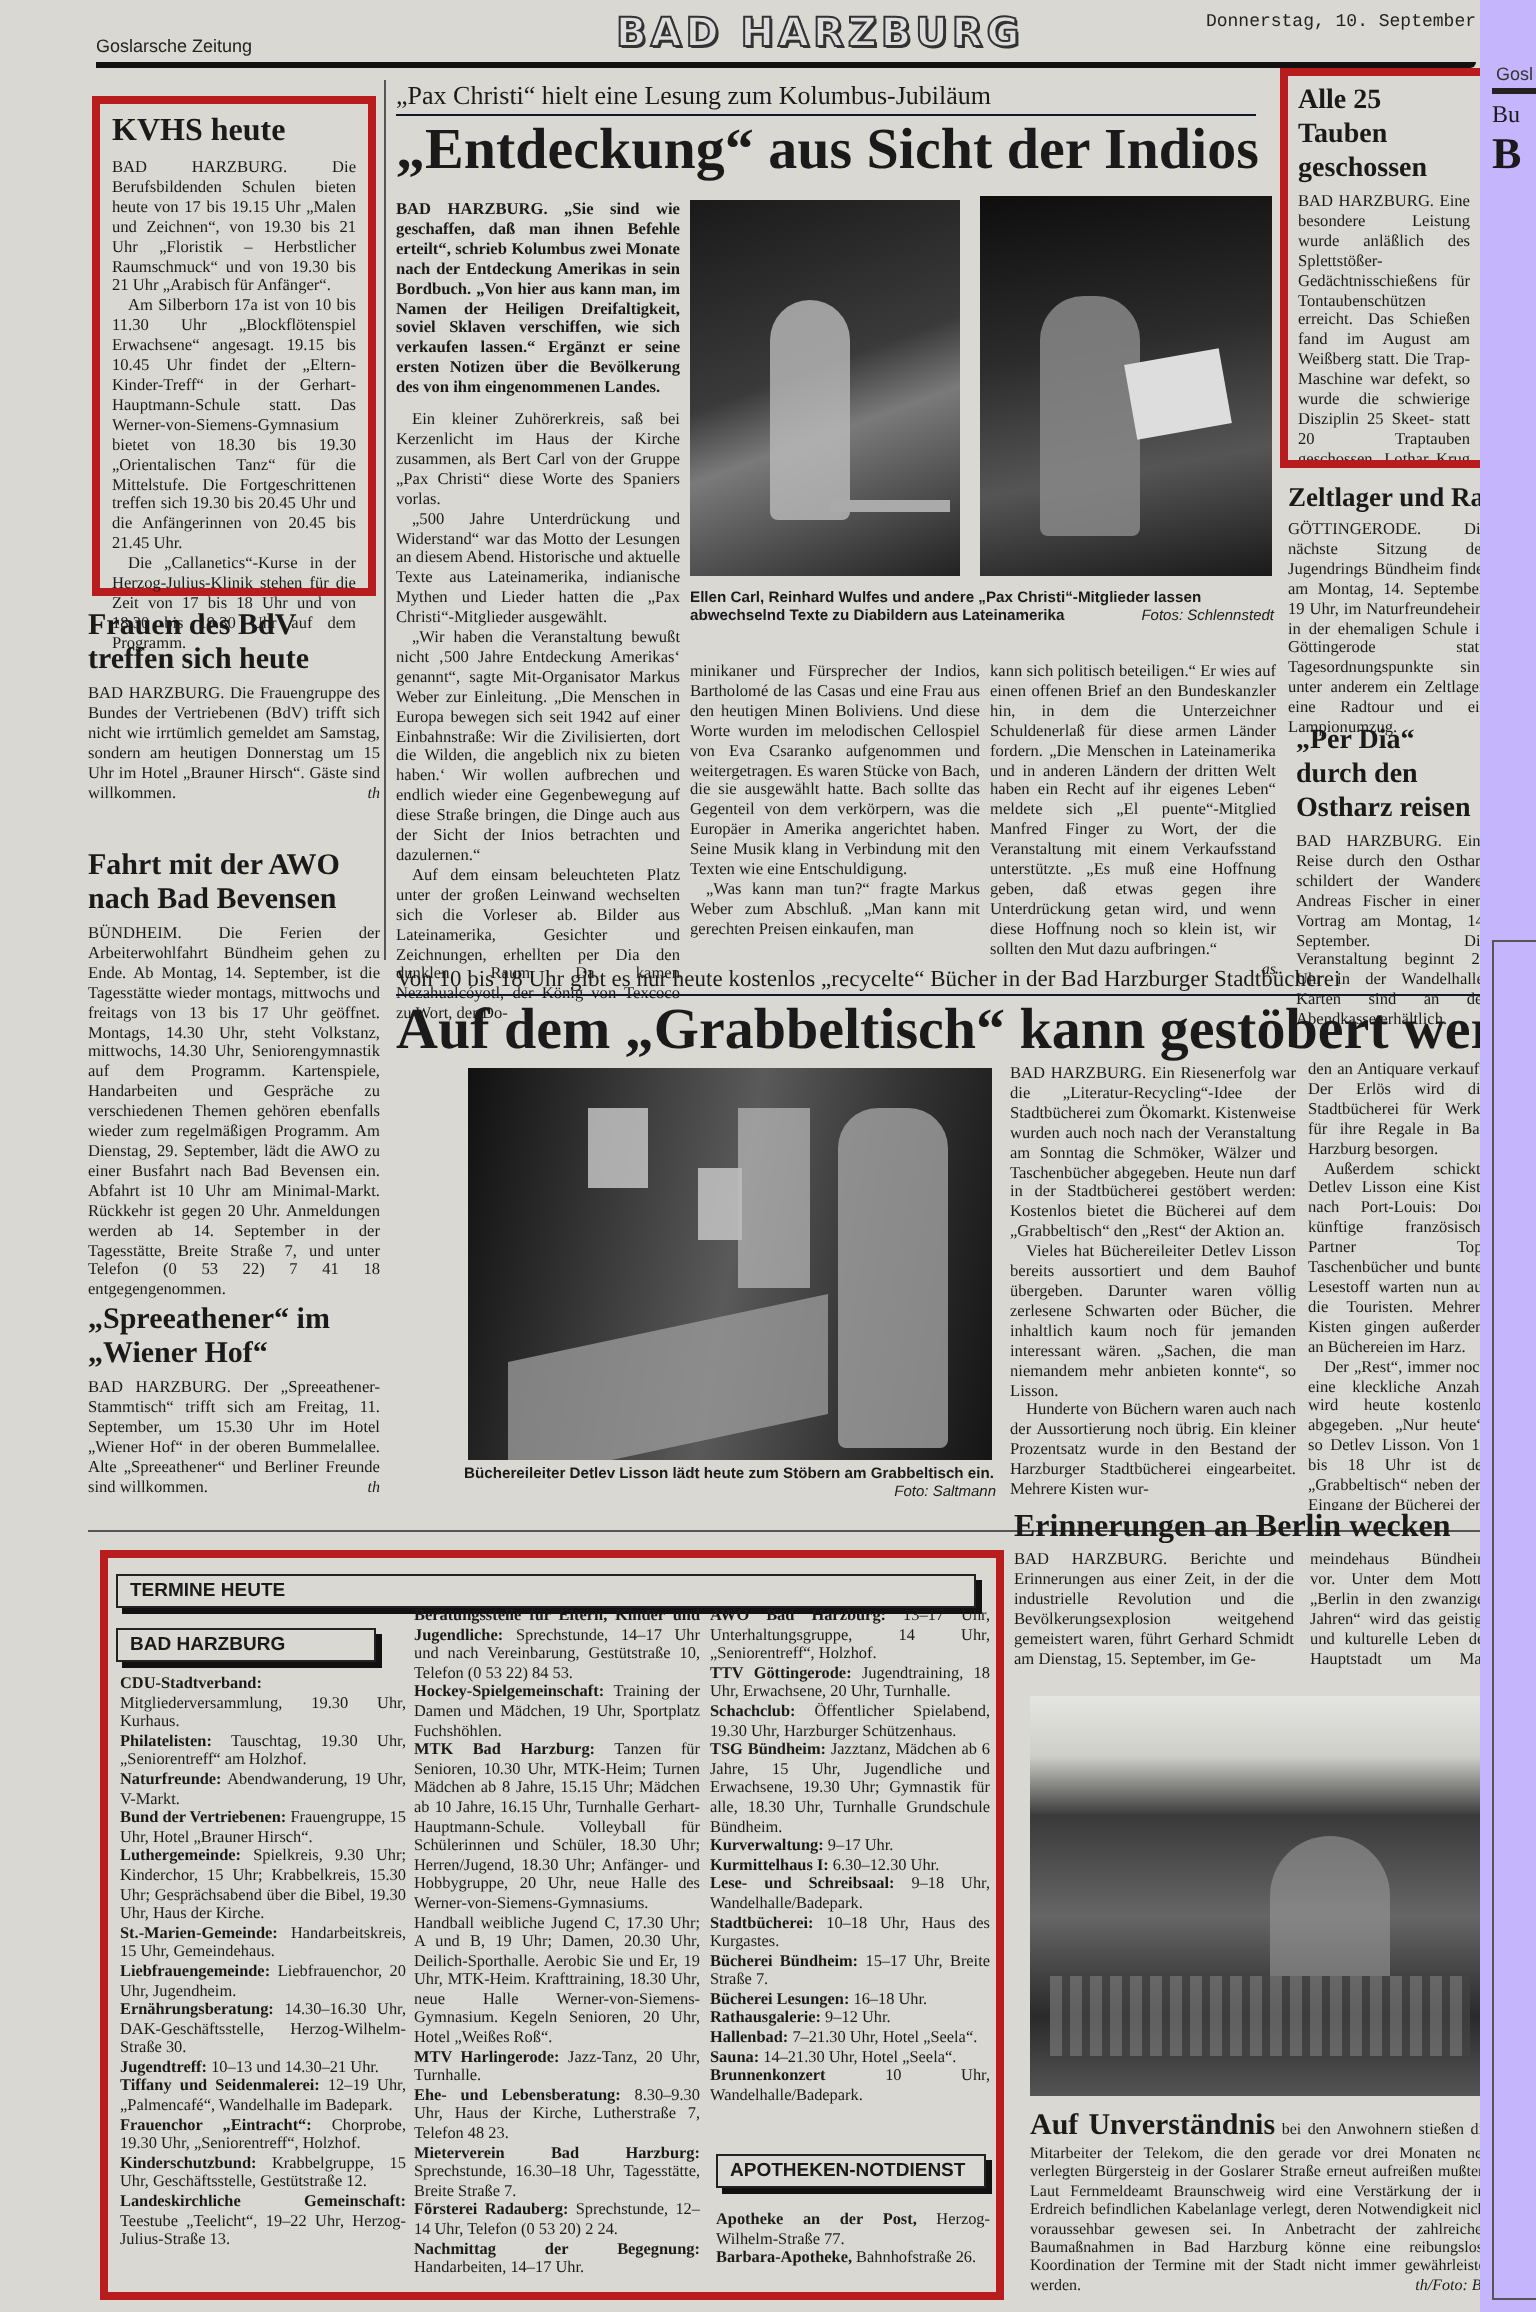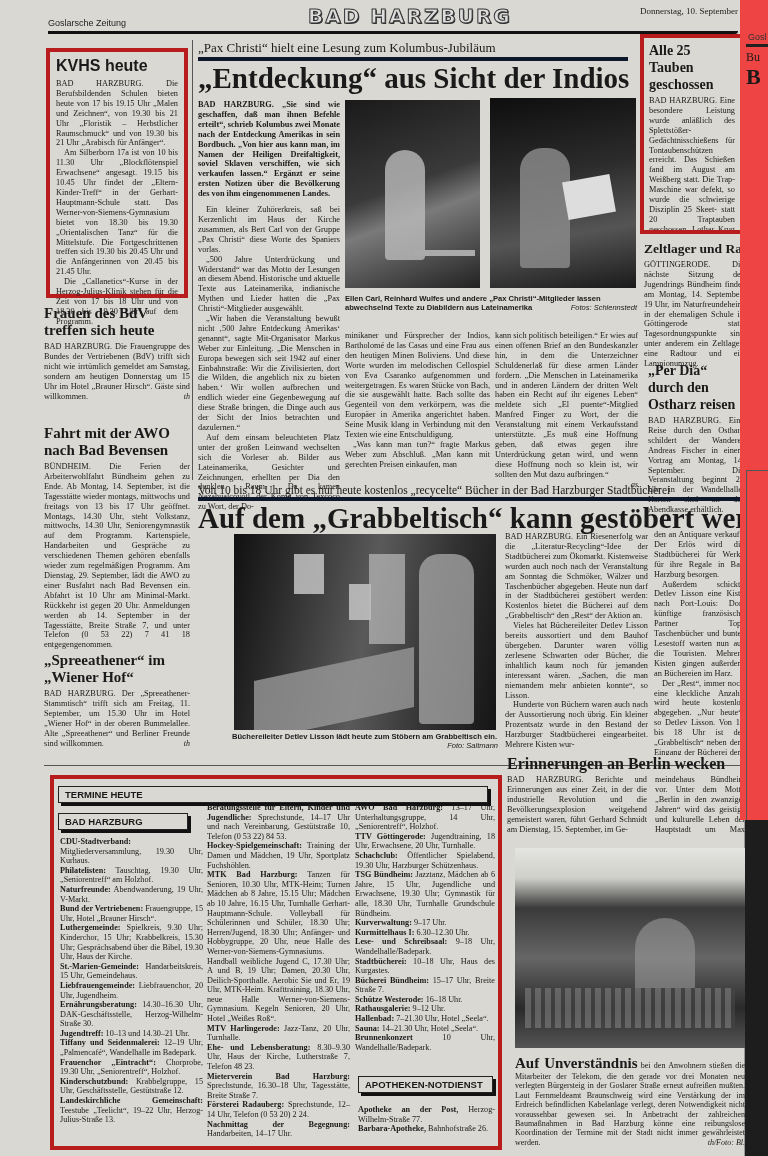--- a/index.html
+++ b/index.html
@@ -1,36 +1,36 @@
 <!DOCTYPE html>
 <html><head>
 <meta charset="utf-8">
 <style>
 *{box-sizing:border-box;margin:0;padding:0}
 html,body{width:768px;height:1156px;overflow:hidden}
 body{background:#1d1d1d;position:relative;font-family:"DejaVu Serif",serif;color:#1a1a1a}
 .page{position:absolute;left:0;top:0;width:745px;height:1156px;background:#d9d8d2;border-right:1px solid #999}
-.page2{position:absolute;left:740px;top:0;width:28px;height:820px;background:#ef4444;overflow:hidden}
+.page2{position:absolute;left:740px;top:0;width:28px;height:1156px;background:#c4b5fd;overflow:hidden}
 .page2 .hdr{font-family:"Liberation Sans",sans-serif;font-size:9px;color:#333;position:absolute;top:32px;left:8px}
 .page2 .rule{position:absolute;top:44px;left:6px;width:40px;height:3px;background:#222}
 .page2 .bigB{position:absolute;top:60px;left:6px;font-family:"Liberation Serif",serif;font-size:22px;font-weight:bold}
 .page2 .box{position:absolute;top:470px;left:6px;width:30px;height:680px;border:1px solid #555}
 .top-hdr{position:absolute;left:48px;top:10px;width:690px;height:30px}
 .paper-name{position:absolute;left:0;top:8px;font-family:Liberation Sans, sans-serif;font-size:9px;color:#222}
 .section-title{position:absolute;left:260px;top:-6px;font-family:"DejaVu Sans",sans-serif;font-size:20px;font-weight:bold;letter-spacing:2px;color:#ddd;-webkit-text-stroke:1px #333;text-shadow:1px 1px 0 #333}
-.date{position:absolute;right:0;top:-4px;font-family:Liberation Serif, serif;font-size:9px;color:#222}
+.date{position:absolute;right:0;top:-4px;font-family:Liberation Mono, monospace;font-size:9px;color:#222}
 .hdr-rule{position:absolute;left:48px;top:31px;width:690px;height:3px;background:#111;border-radius:0 0 40px 0}
 .abs{position:absolute}
 .box{border:4px solid #b91c1c}
 .t{font-family:"Liberation Serif",serif;font-size:8.3px;line-height:9.9px;text-align:justify;hyphens:auto}
 .t p{text-indent:8px}
 .t p.first{text-indent:0}
 .h-small{font-family:"Liberation Serif",serif;font-weight:bold;font-size:15px;line-height:17px}
-.h-med{font-family:Liberation Sans, sans-serif;font-weight:bold;font-size:17px;line-height:20px}
-.kicker{font-family:"Liberation Serif",serif;font-size:13px;border-bottom:4px solid #0f172a;padding-bottom:1px;white-space:nowrap}
+.h-med{font-family:Liberation Serif, serif;font-weight:bold;font-size:17px;line-height:20px}
+.kicker{font-family:"Liberation Serif",serif;font-size:13px;border-bottom:1px solid #0f172a;padding-bottom:1px;white-space:nowrap}
 .h-big{font-family:"Liberation Serif",serif;font-weight:bold;font-size:31px;line-height:34px;white-space:nowrap}
 .bold-lead{font-weight:bold}
 .photo{background:#2a2a2a;position:absolute;overflow:hidden}
 .caption{font-family:"Liberation Sans",sans-serif;font-weight:bold;font-size:7.6px;line-height:9px}
 .credit{font-family:"Liberation Sans",sans-serif;font-style:italic;font-size:7.5px;float:right;font-weight:normal}
 .sig{float:right;font-style:italic;font-size:8px}
 .label-box{font-family:"Liberation Sans",sans-serif;font-weight:bold;font-size:9.5px;border:1px solid #222;padding:2px 6px;box-shadow:3px 3px 0 #111;background:#d9d8d2;display:inline-block}
 .term{font-family:"Liberation Serif",serif;font-size:8.2px;line-height:9.6px;text-align:justify}
 .term b{font-weight:bold}
 .vline{position:absolute;width:1px;background:#555}
@@ -201,21 +201,21 @@
   <div class="abs term" style="left:355px;top:803px;width:140px">
     <div><b>AWO Bad Harzburg:</b><span> 13–17 Uhr, Unterhaltungsgruppe, 14 Uhr, „Seniorentreff“, Holzhof.</span></div>
     <div><b>TTV Göttingerode:</b><span> Jugendtraining, 18 Uhr, Erwachsene, 20 Uhr, Turnhalle.</span></div>
     <div><b>Schachclub:</b><span> Öffentlicher Spielabend, 19.30 Uhr, Harzburger Schützenhaus.</span></div>
     <div><b>TSG Bündheim:</b><span> Jazztanz, Mädchen ab 6 Jahre, 15 Uhr, Jugendliche und Erwachsene, 19.30 Uhr; Gymnastik für alle, 18.30 Uhr, Turnhalle Grundschule Bündheim.</span></div>
     <div><b>Kurverwaltung:</b><span> 9–17 Uhr.</span></div>
     <div><b>Kurmittelhaus I:</b><span> 6.30–12.30 Uhr.</span></div>
     <div><b>Lese- und Schreibsaal:</b><span> 9–18 Uhr, Wandelhalle/Badepark.</span></div>
     <div><b>Stadtbücherei:</b><span> 10–18 Uhr, Haus des Kurgastes.</span></div>
     <div><b>Bücherei Bündheim:</b><span> 15–17 Uhr, Breite Straße 7.</span></div>
-    <div><b>Schütze Westerode:</b><span> 16–18 Uhr.</span></div>
+    <div><b>Bücherei Lesungen:</b><span> 16–18 Uhr.</span></div>
     <div><b>Rathausgalerie:</b><span> 9–12 Uhr.</span></div>
     <div><b>Hallenbad:</b><span> 7–21.30 Uhr, Hotel „Seela“.</span></div>
     <div><b>Sauna:</b><span> 14–21.30 Uhr, Hotel „Seela“.</span></div>
     <div><b>Brunnenkonzert</b><span> 10 Uhr, Wandelhalle/Badepark.</span></div>
   </div>
 
   <div class="abs" style="left:358px;top:1073px">
     <span class="label-box" style="width:135px">APOTHEKEN-NOTDIENST</span>
   </div>
   <div class="abs term" style="left:358px;top:1105px;width:137px">

